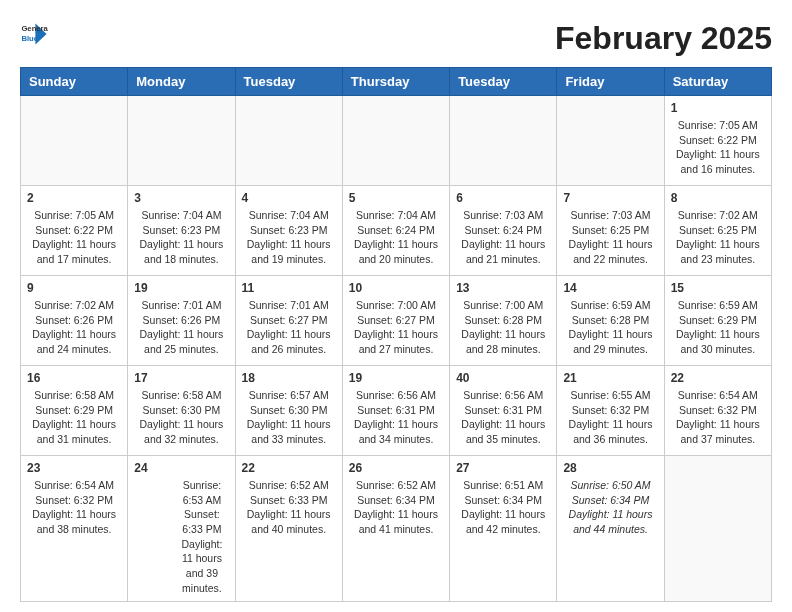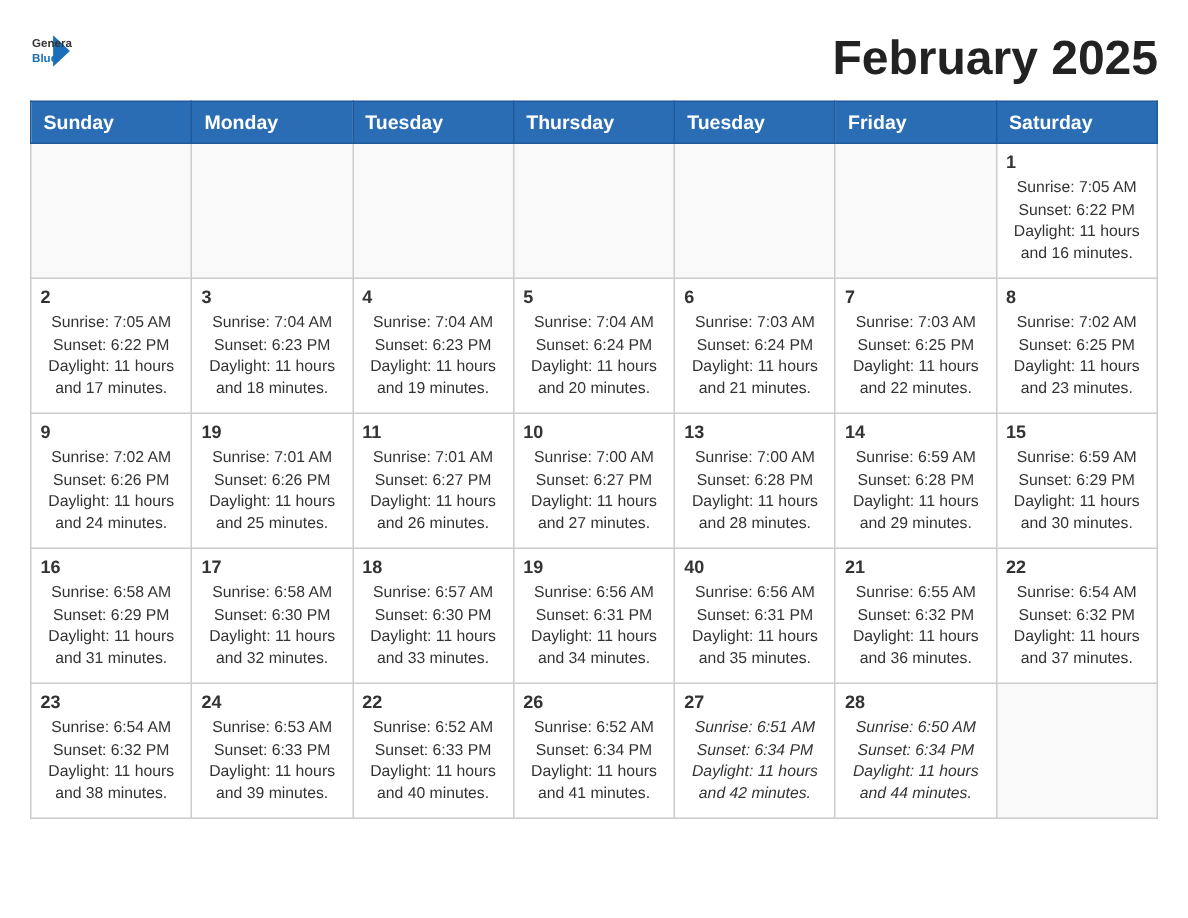--- a/index.html
+++ b/index.html
@@ -276,42 +276,42 @@
       <tr>
         <td>
           <div class="day-number">23</div>
           <div class="day-info" style="white-space: pre-line;">Sunrise: 6:54 AM
 Sunset: 6:32 PM
 Daylight: 11 hours
 and 38 minutes.</div>
         </td>
         <td>
           <div class="day-number">24</div>
-          <div class="day-info" style="white-space: pre-line;">Sunrise: 6:53 AM
+          <div class="day-info" style="white-space: pre-line; margin-left: 41px;">Sunrise: 6:53 AM
 Sunset: 6:33 PM
 Daylight: 11 hours
 and 39 minutes.</div>
         </td>
         <td>
           <div class="day-number">22</div>
           <div class="day-info" style="white-space: pre-line;">Sunrise: 6:52 AM
 Sunset: 6:33 PM
 Daylight: 11 hours
 and 40 minutes.</div>
         </td>
         <td>
           <div class="day-number">26</div>
           <div class="day-info" style="white-space: pre-line;">Sunrise: 6:52 AM
 Sunset: 6:34 PM
 Daylight: 11 hours
 and 41 minutes.</div>
         </td>
         <td>
           <div class="day-number">27</div>
-          <div class="day-info" style="white-space: pre-line; font-style: italic;">Sunrise: 6:51 AM
+          <div class="day-info" style="white-space: pre-line;">Sunrise: 6:51 AM
 Sunset: 6:34 PM
 Daylight: 11 hours
 and 42 minutes.</div>
         </td>
         <td>
           <div class="day-number">28</div>
           <div class="day-info" style="white-space: pre-line; font-style: italic;">Sunrise: 6:50 AM
 Sunset: 6:34 PM
 Daylight: 11 hours
 and 44 minutes.</div>

